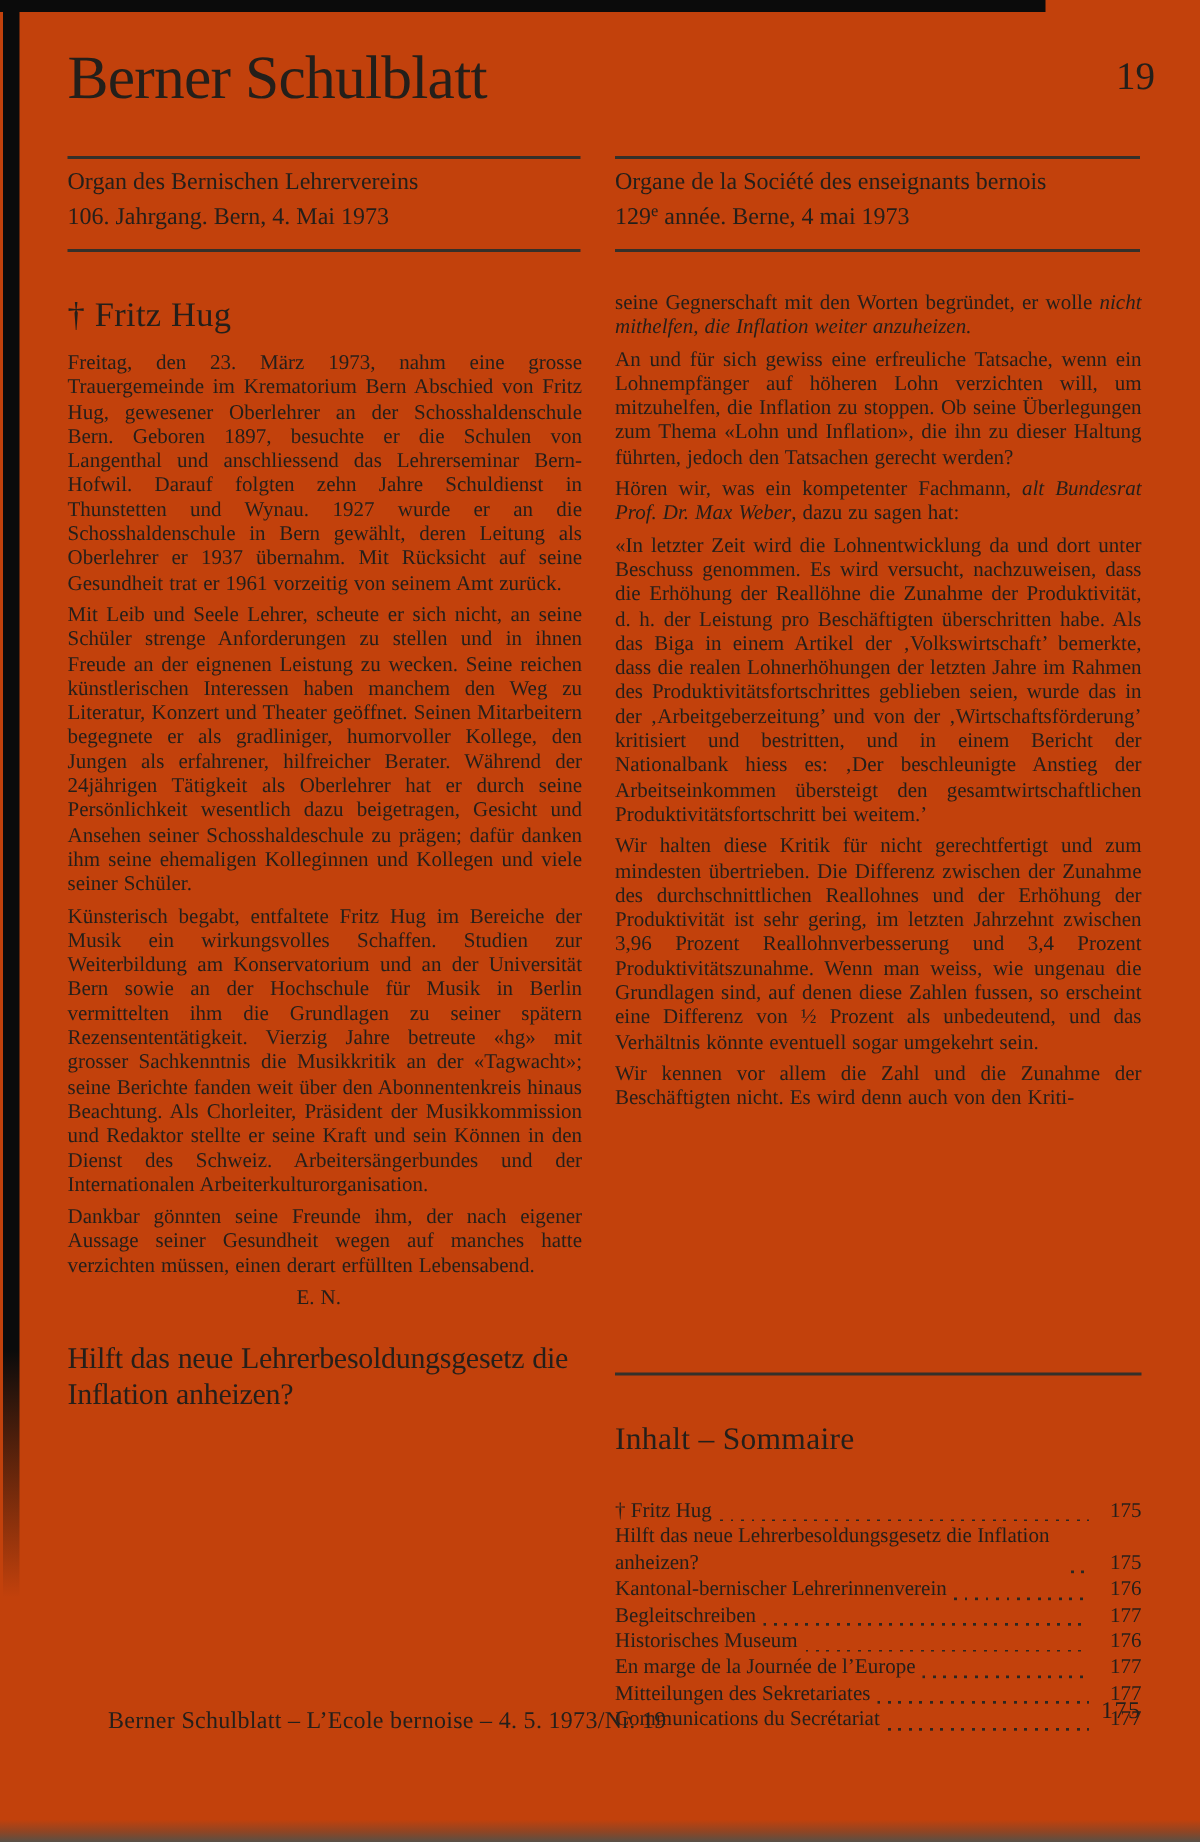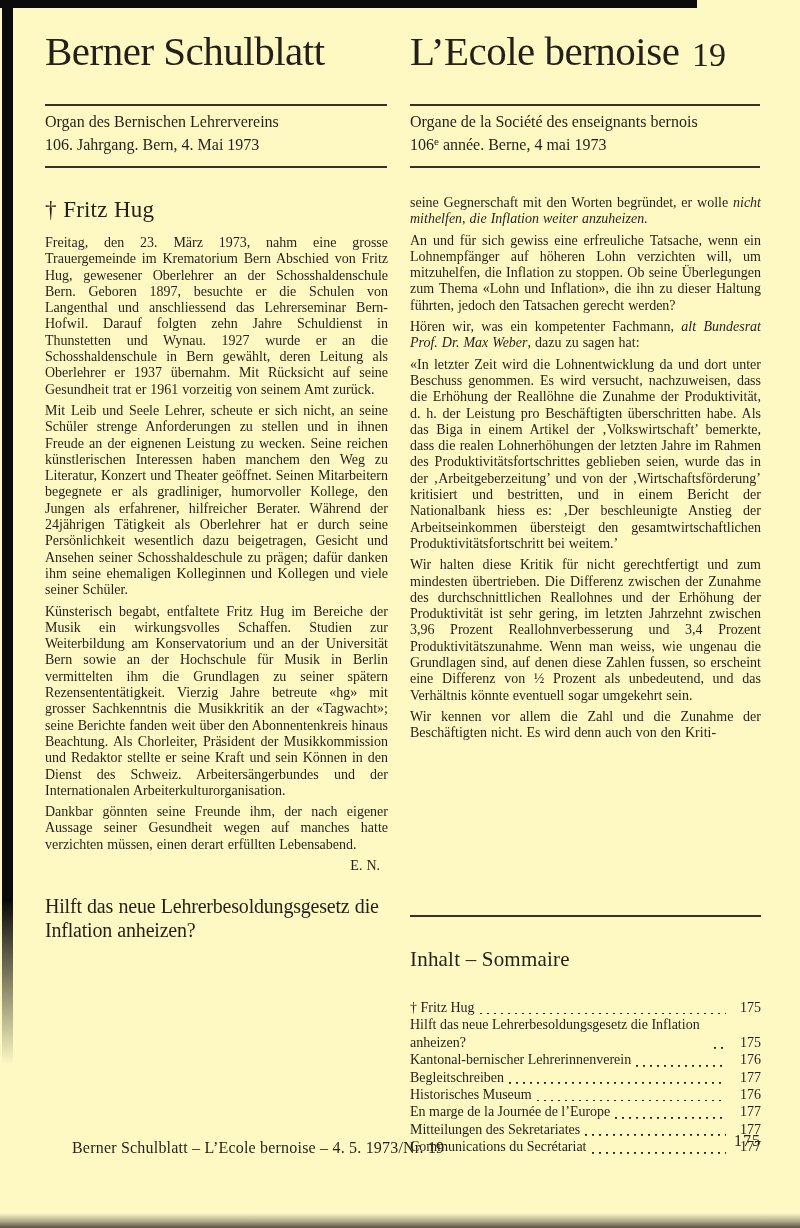--- a/index.html
+++ b/index.html
@@ -1,33 +1,33 @@
 <!DOCTYPE html>
 <html lang="de"><head>
 <meta charset="utf-8">
 <style>
   html,body { margin:0; padding:0; background:#d9d9d9; }
   .page {
     position:relative; width:800px; height:1228px;
-    background:#fef9c3; overflow:hidden;
+    background:#c2410c; overflow:hidden;
     font-family:"Liberation Serif","DejaVu Serif",serif;
     color:#241f1a;
   }
   
   .bar-top  { position:absolute; left:0; top:0; width:697px; height:8px; background:#0b0b0b; }
   .bar-left { position:absolute; left:2px; top:0; width:11px; height:1070px;
               background:linear-gradient(to bottom,#0b0b0b 0px,#0b0b0b 900px,rgba(11,11,11,0) 1065px); }
   .bar-bottom { position:absolute; left:0; bottom:0; width:800px; height:15px;
               background:linear-gradient(to bottom, rgba(80,74,66,0) 0%, rgba(80,74,66,0.45) 55%, #585046 100%); }
 
   
   .masthead-title { position:absolute; top:31px; font-size:41px; line-height:1; letter-spacing:-0.5px; white-space:nowrap; }
   #title-de { left:45px; }
   #title-fr { left:410px; }
-  .issue-number { position:absolute; left:692px; top:38px; font-size:34px; line-height:1; }
+  .issue-number { position:absolute; left:744px; top:38px; font-size:26px; line-height:1; }
 
   .rule { position:absolute; height:2px; background:#35302a; }
   #rule-left-1  { left:45px;  top:104px; width:342px; }
   #rule-right-1 { left:410px; top:104px; width:350px; }
   #rule-left-2  { left:45px;  top:166px; width:342px; }
   #rule-right-2 { left:410px; top:166px; width:350px; }
 
   .subtitle { position:absolute; top:111px; font-size:16px; line-height:22.5px; }
   #subtitle-de { left:45px;  width:345px; }
   #subtitle-fr { left:410px; width:352px; }
@@ -38,21 +38,21 @@
          text-align:justify; word-spacing:0.5px; hyphens:auto; }
   #col-left  { left:45px;  width:343px; }
   #col-right { left:410px; width:351px; }
   .col p { margin:0 0 5px 0; }
   .it { font-style:italic; }
 
   h1.article-title { font-size:23px; line-height:27px; font-weight:normal;
          margin:1px 0 12px 0; text-align:left; letter-spacing:0.2px; }
   h2.article-title { font-size:20px; line-height:24px; font-weight:normal;
          margin:20px 0 11px 0; text-align:left; letter-spacing:-0.2px; }
-  .signature { text-align:right; margin:0 8px 19px 0; }
+  .signature { text-align:center; margin:0 8px 19px 0; }
 
   
   .toc-block { position:absolute; left:410px; top:915px; width:351px; }
   .toc-rule { height:2px; background:#35302a; }
   .toc-heading { font-size:21px; font-weight:normal; margin:30px 0 0 0; letter-spacing:0.2px; }
   .toc-list { margin-top:27px; font-size:14px; line-height:17.4px; }
   .toc-row { display:flex; align-items:flex-end; }
   .toc-label { flex:0 1 auto; }
   .toc-dots { flex:1 1 14px; height:12px; margin:0 5px 2px 5px;
               background-image:repeating-linear-gradient(to right,#2b2620 0 1.7px,transparent 1.7px 7px);
@@ -67,33 +67,32 @@
 </head>
 <body>
 
 <div class="page">
 
   <div class="bar-top"></div>
   <div class="bar-left"></div>
   <div class="bar-bottom"></div>
 
   <div class="masthead-title" id="title-de">Berner Schulblatt</div>
-  <div class="masthead-title" id="title-fr">L’Ecole bernoise</div>
   <div class="issue-number">19</div>
 
   <div class="rule" id="rule-left-1"></div>
   <div class="rule" id="rule-right-1"></div>
 
   <div class="subtitle" id="subtitle-de">
     <div>Organ des Bernischen Lehrervereins</div>
     <div>106. Jahrgang. Bern, 4. Mai 1973</div>
   </div>
   <div class="subtitle" id="subtitle-fr">
     <div>Organe de la Société des enseignants bernois</div>
-    <div><span>106</span><span class="sup">e</span><span> année. Berne, 4 mai 1973</span></div>
+    <div><span>129</span><span class="sup">e</span><span> année. Berne, 4 mai 1973</span></div>
   </div>
 
   <div class="rule" id="rule-left-2"></div>
   <div class="rule" id="rule-right-2"></div>
 
   <div class="col" id="col-left">
     <h1 class="article-title">† Fritz Hug</h1>
     <p>Freitag, den 23. März 1973, nahm eine grosse Trauergemeinde im Krematorium Bern Abschied von Fritz Hug, gewesener Oberlehrer an der Schosshaldenschule Bern. Geboren 1897, besuchte er die Schulen von Langenthal und anschliessend das Lehrerseminar Bern-Hofwil. Darauf folgten zehn Jahre Schuldienst in Thunstetten und Wynau. 1927 wurde er an die Schosshaldenschule in Bern gewählt, deren Leitung als Oberlehrer er 1937 übernahm. Mit Rücksicht auf seine Gesundheit trat er 1961 vorzeitig von seinem Amt zurück.</p>
     <p>Mit Leib und Seele Lehrer, scheute er sich nicht, an seine Schüler strenge Anforderungen zu stellen und in ihnen Freude an der eignenen Leistung zu wecken. Seine reichen künstlerischen Interessen haben manchem den Weg zu Literatur, Konzert und Theater geöffnet. Seinen Mitarbeitern begegnete er als gradliniger, humorvoller Kollege, den Jungen als erfahrener, hilfreicher Berater. Während der 24jährigen Tätigkeit als Oberlehrer hat er durch seine Persönlichkeit wesentlich dazu beigetragen, Gesicht und Ansehen seiner Schosshaldeschule zu prägen; dafür danken ihm seine ehemaligen Kolleginnen und Kollegen und viele seiner Schüler.</p>
     <p>Künsterisch begabt, entfaltete Fritz Hug im Bereiche der Musik ein wirkungsvolles Schaffen. Studien zur Weiterbildung am Konservatorium und an der Universität Bern sowie an der Hochschule für Musik in Berlin vermittelten ihm die Grundlagen zu seiner spätern Rezensententätigkeit. Vierzig Jahre betreute «hg» mit grosser Sachkenntnis die Musikkritik an der «Tagwacht»; seine Berichte fanden weit über den Abonnentenkreis hinaus Beachtung. Als Chorleiter, Präsident der Musikkommission und Redaktor stellte er seine Kraft und sein Können in den Dienst des Schweiz. Arbeitersängerbundes und der Internationalen Arbeiterkulturorganisation.</p>

